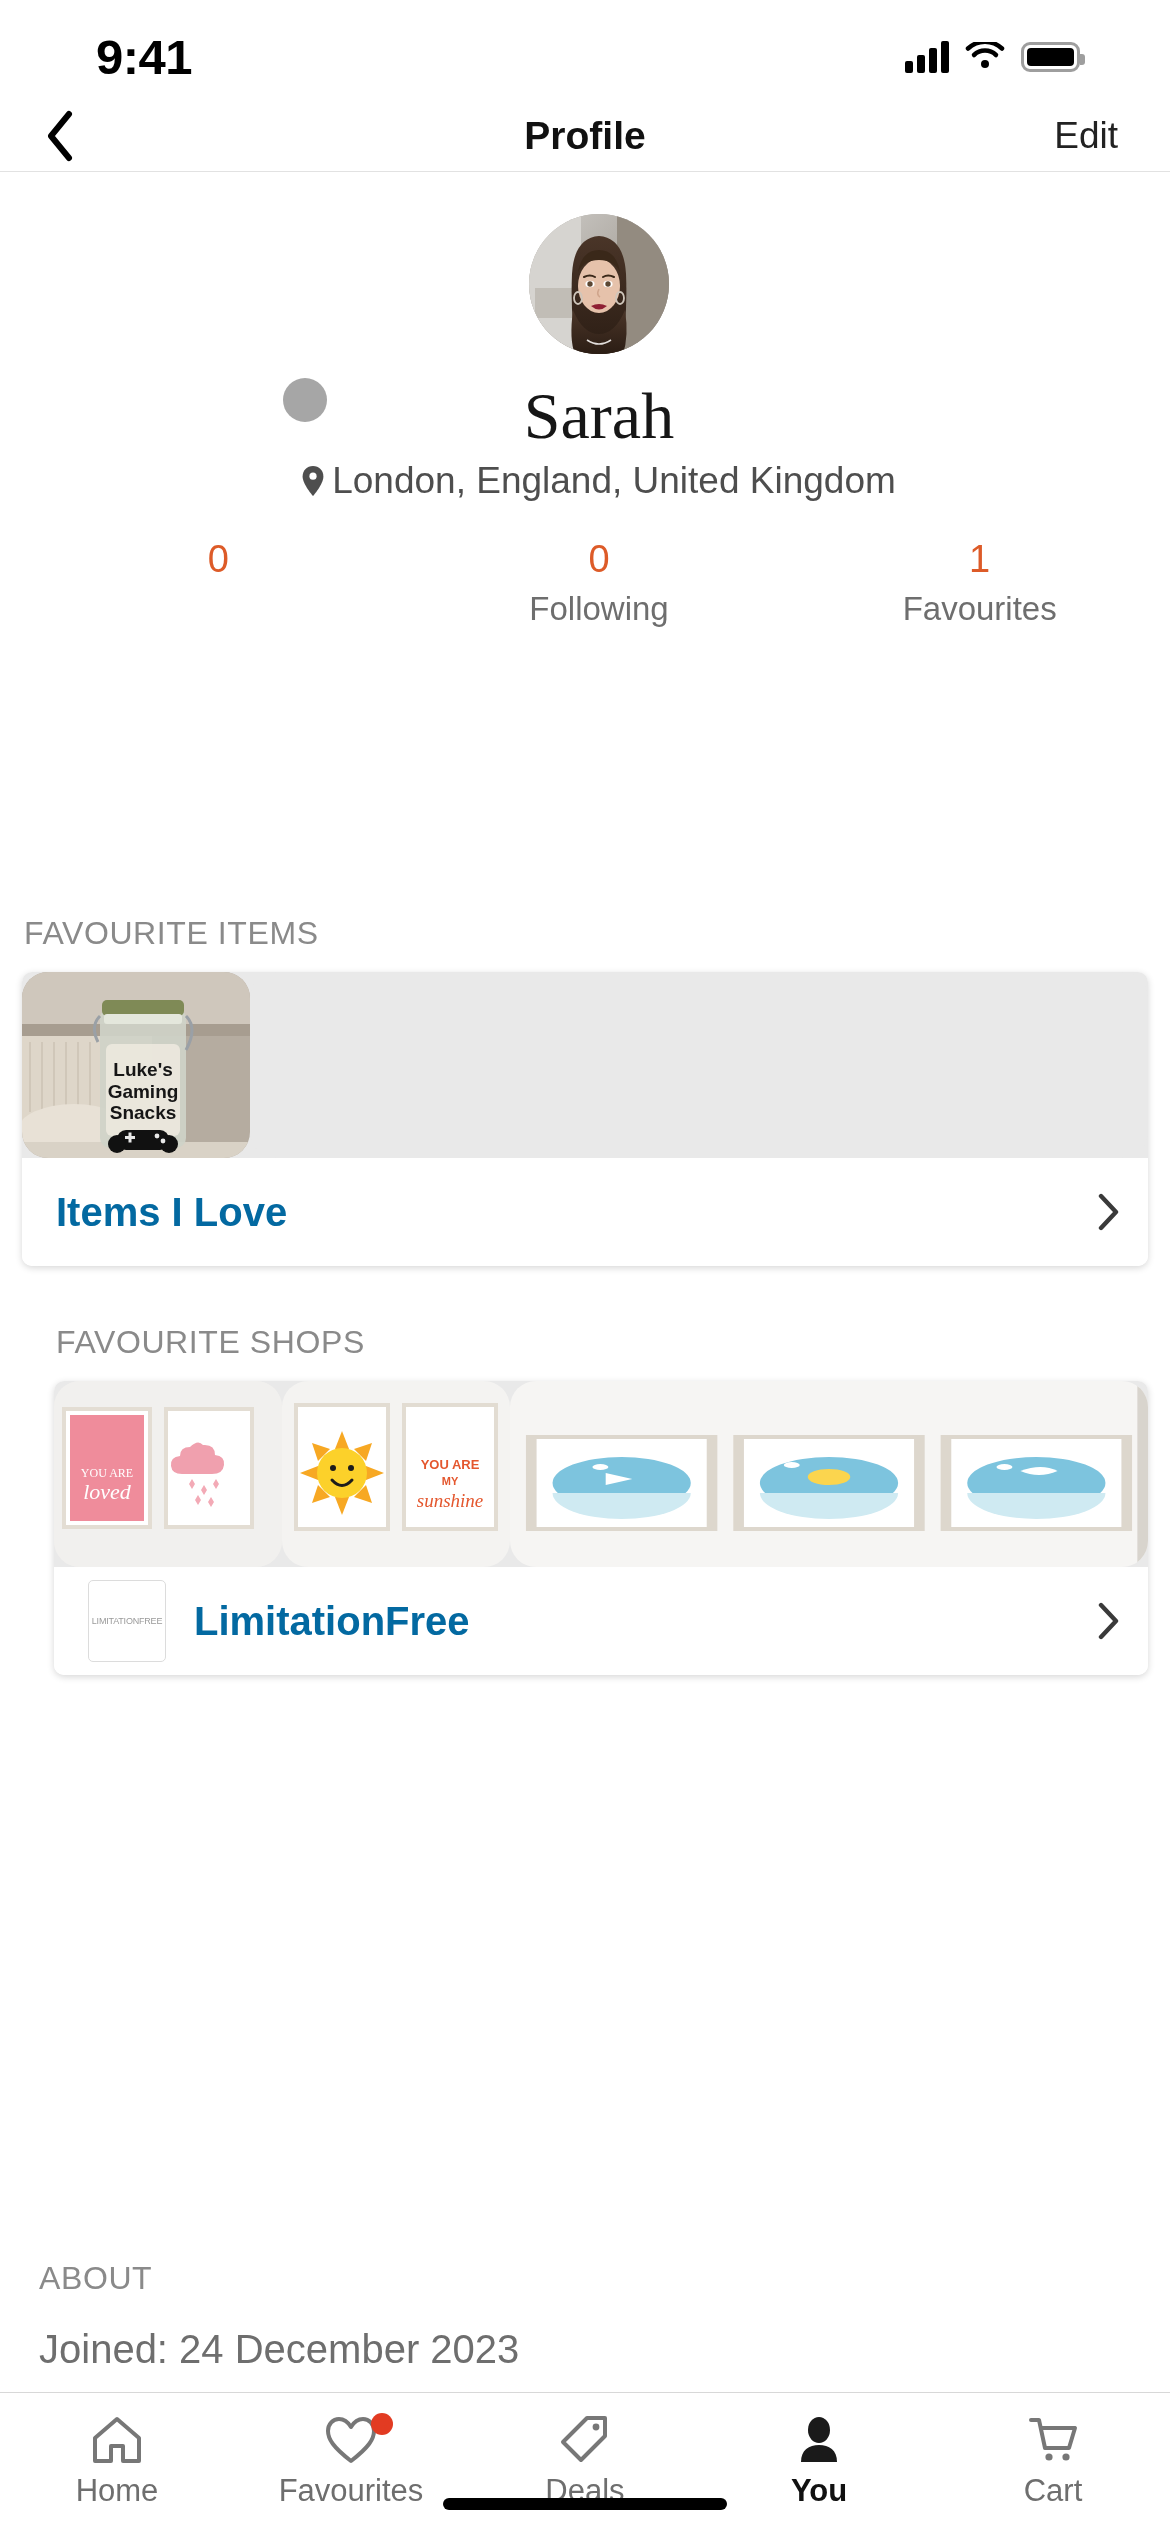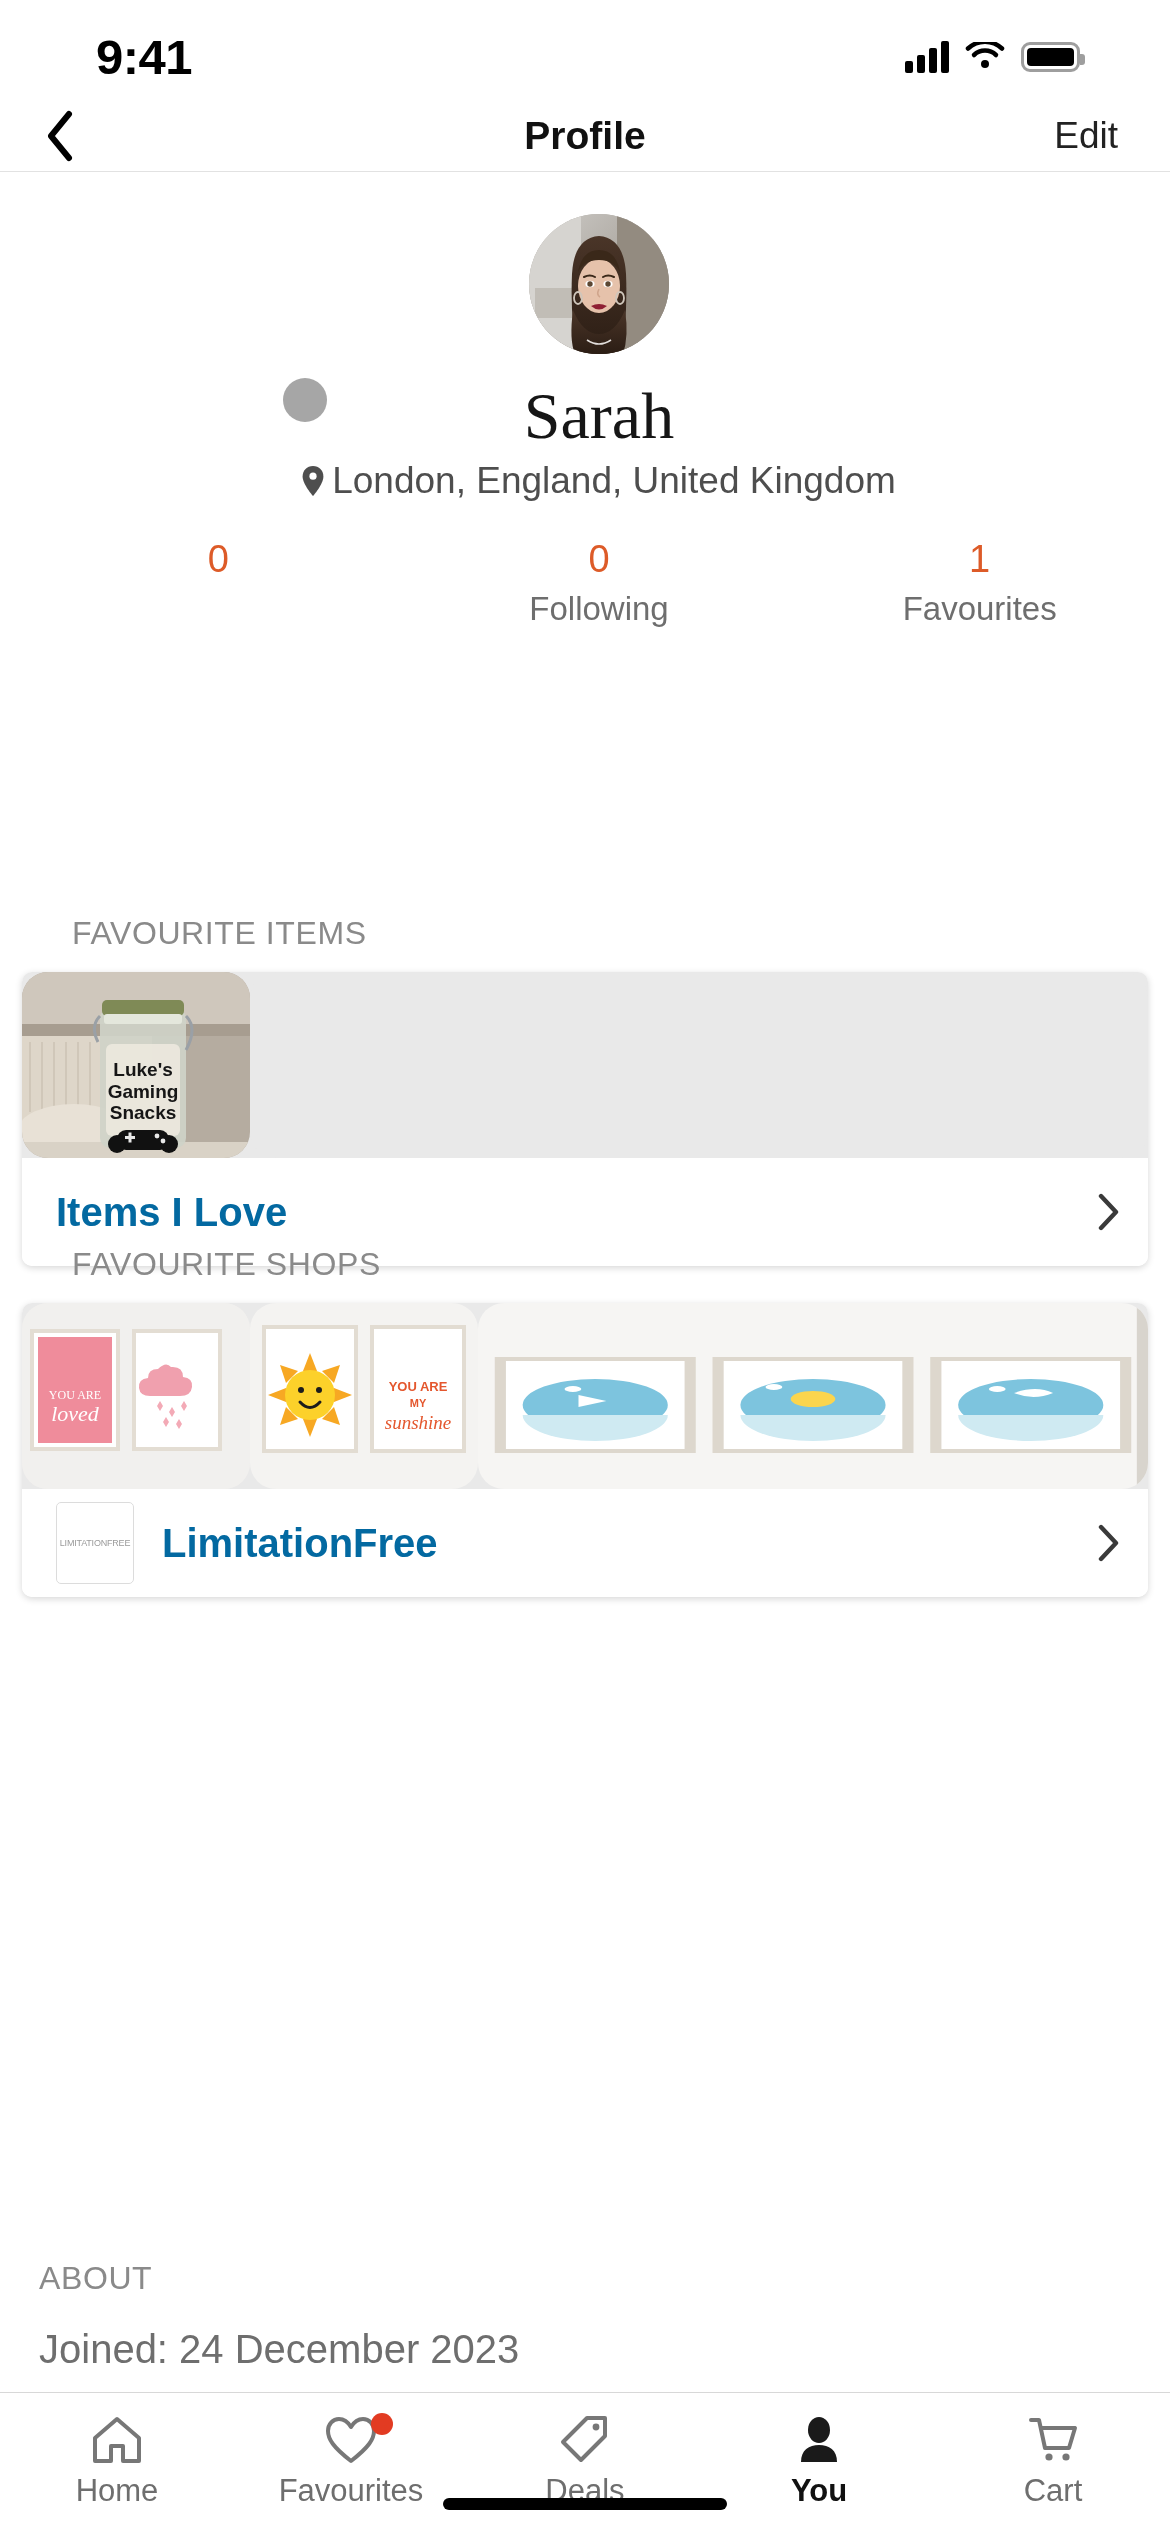--- a/index.html
+++ b/index.html
@@ -76,21 +76,21 @@
   .pin { width:22px; height:30px; flex:none; }
 
   .stats { display:flex; margin-top:34px; }
   .stat { flex:1; text-align:center; cursor:pointer; }
   .stat-num { font-size:38px; color:#dd5b28; line-height:1.25; }
   .stat-lbl { font-size:33px; color:#6e6e6e; margin-top:6px; }
 
   
   .sec-title {
     font-size:32px; color:#8a8a8a; letter-spacing:.6px;
-    padding:0 0 0 24px; margin-bottom:20px;margin-left:48px;
+    padding:0 0 0 24px; margin-bottom:20px;
   }
   .card {
     margin:0 22px; background:#fff; border-radius:10px;
     box-shadow:0 2px 7px rgba(0,0,0,.16); overflow:hidden;
   }
   .card-media { height:186px; background:#e9e9e9; display:flex; }
   .card-row {
     height:108px; display:flex; align-items:center;
     padding:0 28px 0 34px; background:#fff;
   }
@@ -273,21 +273,21 @@
       </div>
       <div class="card-row">
         <div class="card-row-title">Items I Love</div>
         <svg class="chev" viewBox="0 0 22 38">
           <path d="M3 3 L18 19 L3 35" stroke="#3a3a3a" stroke-width="4.4" fill="none" stroke-linecap="round" stroke-linejoin="round"></path>
         </svg>
       </div>
     </div>
   </div>
 
-  <div style="position:absolute; top:1246px; left:0; width:1170px;">
+  <div style="position:absolute; top:1324px; left:0; width:1170px;padding-left:32px;">
     <div class="sec-title">FAVOURITE SHOPS</div>
 
     <div class="card">
       <div class="card-media">
 
         <div class="tile" style="width:228px; background:#efeeec;">
           <svg width="228" height="186" viewBox="0 0 228 186">
             <rect width="228" height="186" fill="#f1f0ee"></rect>
             <rect x="10" y="28" width="86" height="118" fill="#fff" stroke="#e3ddd3" stroke-width="4"></rect>
             <rect x="16" y="34" width="74" height="106" fill="#ef8c9b"></rect>

